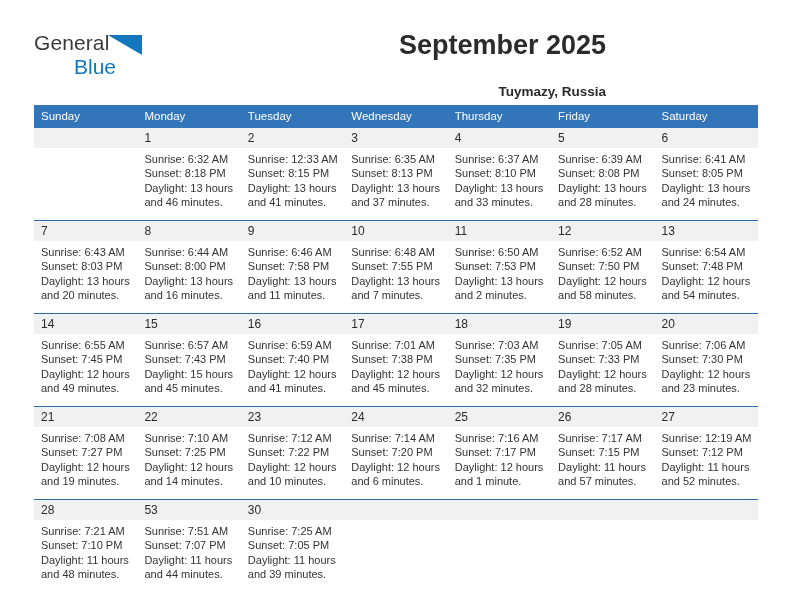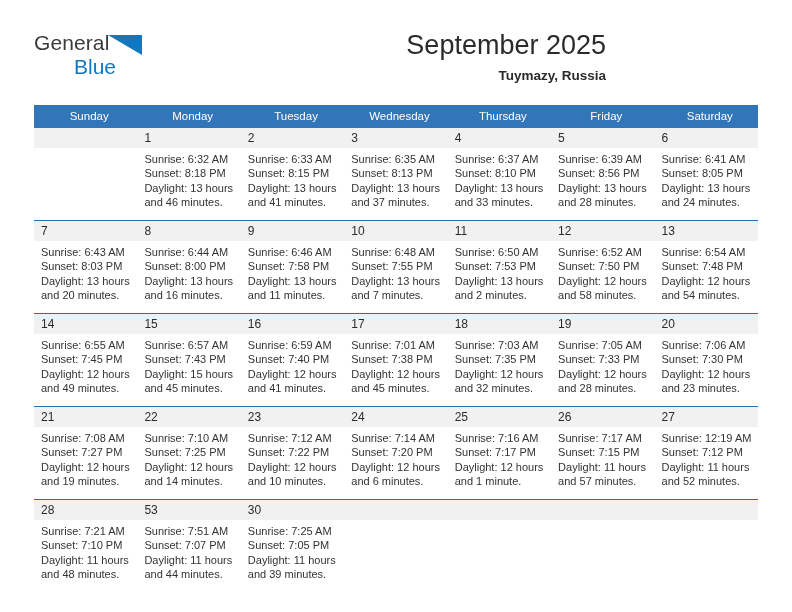--- a/index.html
+++ b/index.html
@@ -59,48 +59,48 @@
   }
   .title-block {
     position: absolute;
     right: 0;
     top: 0;
     text-align: right;
   }
   .cal-title {
     font-size: 27px;
     color: #2b2b2b;
-    font-weight: normal;
+    font-weight: bold;
     line-height: 34px;
     white-space: nowrap;
   }
   .cal-subtitle {
     font-size: 13.5px;
     color: #2b2b2b;
     font-weight: bold;
     line-height: 20px;
-    margin-top: 4px;
+    margin-top: 20px;
     white-space: nowrap;
   }
 
   
   .calendar {
     position: absolute;
     left: 34px;
     top: 105px;
     width: 724px;
     border-collapse: collapse;
     table-layout: fixed;
   }
   .calendar th {
     background: #3275b8;
     color: #ffffff;
     font-size: 11.5px;
     font-weight: normal;
-    text-align: center;
+    text-align: left;
     padding: 5px 0 5px 7px;
     height: 10px;
     line-height: 13px;
   }
   .calendar td {
     vertical-align: top;
     padding: 0;
     width: 103.4px;
   }
   .week-row > td {
@@ -180,21 +180,21 @@
             <div class="daynum">1</div>
             <div class="details">
               <div>Sunrise: 6:32 AM</div>
               <div>Sunset: 8:18 PM</div>
               <div class="daylight-wrap">Daylight: 13 hours and 46 minutes.</div>
             </div>
           </td>
           <td>
             <div class="daynum">2</div>
             <div class="details">
-              <div>Sunrise: 6:33 AM</div>
+              <div>Sunrise: 12:33 AM</div>
               <div>Sunset: 8:15 PM</div>
               <div class="daylight-wrap">Daylight: 13 hours and 41 minutes.</div>
             </div>
           </td>
           <td>
             <div class="daynum">3</div>
             <div class="details">
               <div>Sunrise: 6:35 AM</div>
               <div>Sunset: 8:13 PM</div>
               <div class="daylight-wrap">Daylight: 13 hours and 37 minutes.</div>
@@ -205,21 +205,21 @@
             <div class="details">
               <div>Sunrise: 6:37 AM</div>
               <div>Sunset: 8:10 PM</div>
               <div class="daylight-wrap">Daylight: 13 hours and 33 minutes.</div>
             </div>
           </td>
           <td>
             <div class="daynum">5</div>
             <div class="details">
               <div>Sunrise: 6:39 AM</div>
-              <div>Sunset: 8:56 PM</div>
+              <div>Sunset: 8:08 PM</div>
               <div class="daylight-wrap">Daylight: 13 hours and 28 minutes.</div>
             </div>
           </td>
           <td>
             <div class="daynum">6</div>
             <div class="details">
               <div>Sunrise: 6:41 AM</div>
               <div>Sunset: 8:05 PM</div>
               <div class="daylight-wrap">Daylight: 13 hours and 24 minutes.</div>
             </div>

